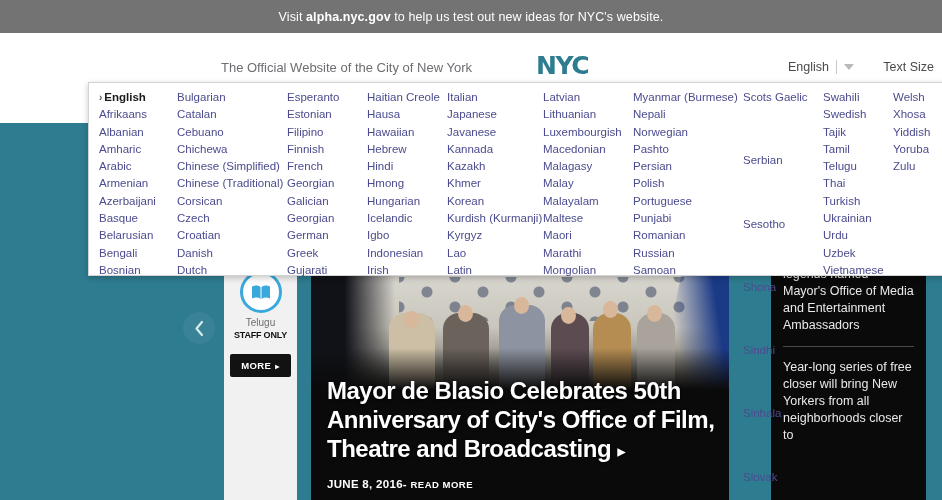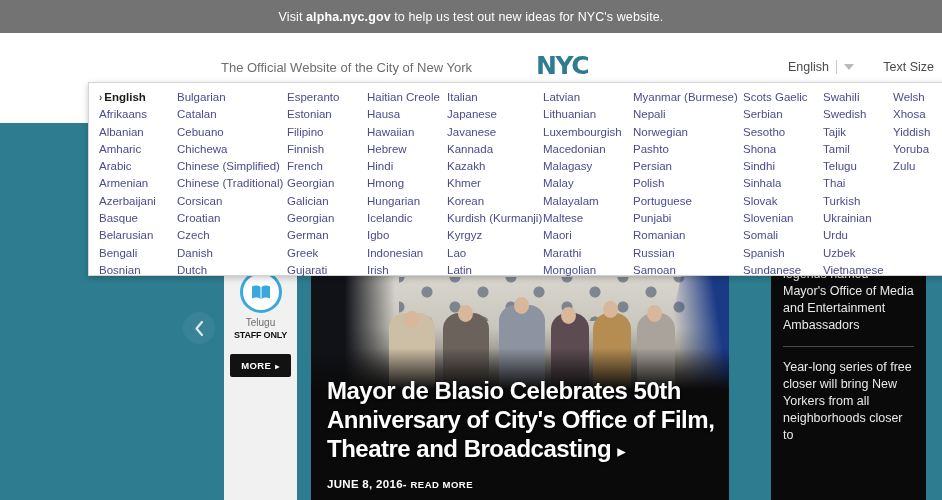--- a/index.html
+++ b/index.html
@@ -343,22 +343,22 @@
         <a class="lang-item" href="#">Bosnian</a>
       </div>
       <div class="lang-col" style="width: 110px;">
         <a class="lang-item" href="#">Bulgarian</a>
         <a class="lang-item" href="#">Catalan</a>
         <a class="lang-item" href="#">Cebuano</a>
         <a class="lang-item" href="#">Chichewa</a>
         <a class="lang-item" href="#">Chinese (Simplified)</a>
         <a class="lang-item" href="#">Chinese (Traditional)</a>
         <a class="lang-item" href="#">Corsican</a>
+        <a class="lang-item" href="#">Czech</a>
         <a class="lang-item" href="#">Croatian</a>
-        <a class="lang-item" href="#">Czech</a>
         <a class="lang-item" href="#">Danish</a>
         <a class="lang-item" href="#">Dutch</a>
       </div>
       <div class="lang-col" style="width: 80px;">
         <a class="lang-item" href="#">Esperanto</a>
         <a class="lang-item" href="#">Estonian</a>
         <a class="lang-item" href="#">Filipino</a>
         <a class="lang-item" href="#">Finnish</a>
         <a class="lang-item" href="#">French</a>
         <a class="lang-item" href="#">Georgian</a>
@@ -413,21 +413,21 @@
         <a class="lang-item" href="#">Norwegian</a>
         <a class="lang-item" href="#">Pashto</a>
         <a class="lang-item" href="#">Persian</a>
         <a class="lang-item" href="#">Polish</a>
         <a class="lang-item" href="#">Portuguese</a>
         <a class="lang-item" href="#">Punjabi</a>
         <a class="lang-item" href="#">Romanian</a>
         <a class="lang-item" href="#">Russian</a>
         <a class="lang-item" href="#">Samoan</a>
       </div>
-      <div class="lang-col" style="width: 80px;">
+      <div class="lang-col" style="width: 80px; gap: 46px;">
         <a class="lang-item" href="#">Scots Gaelic</a>
         <a class="lang-item" href="#">Serbian</a>
         <a class="lang-item" href="#">Sesotho</a>
         <a class="lang-item" href="#">Shona</a>
         <a class="lang-item" href="#">Sindhi</a>
         <a class="lang-item" href="#">Sinhala</a>
         <a class="lang-item" href="#">Slovak</a>
         <a class="lang-item" href="#">Slovenian</a>
         <a class="lang-item" href="#">Somali</a>
         <a class="lang-item" href="#">Spanish</a>

